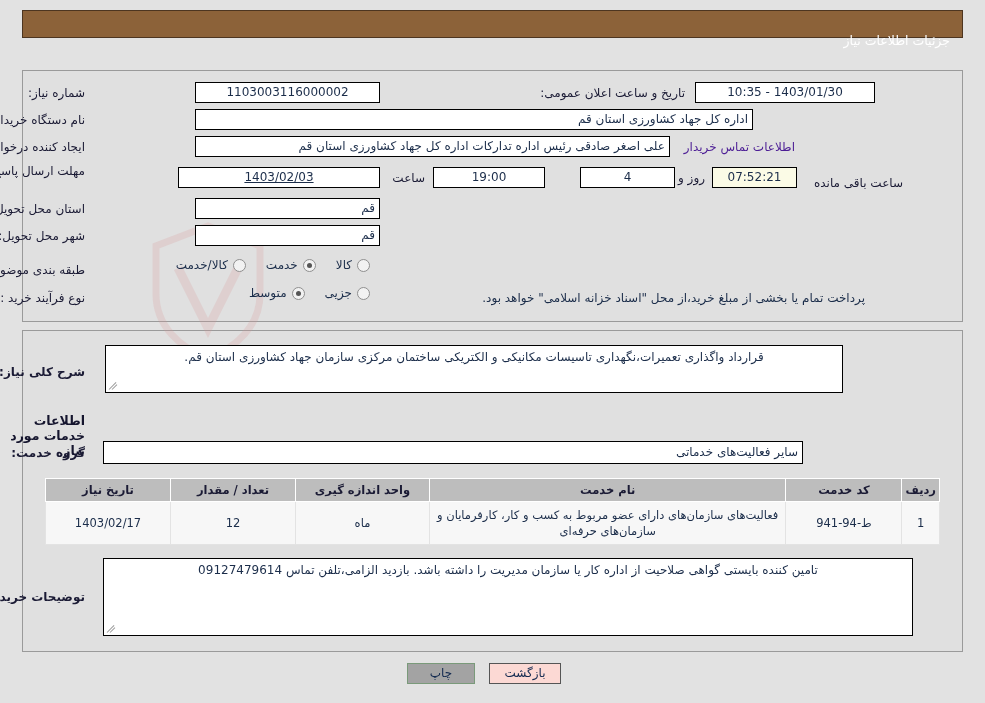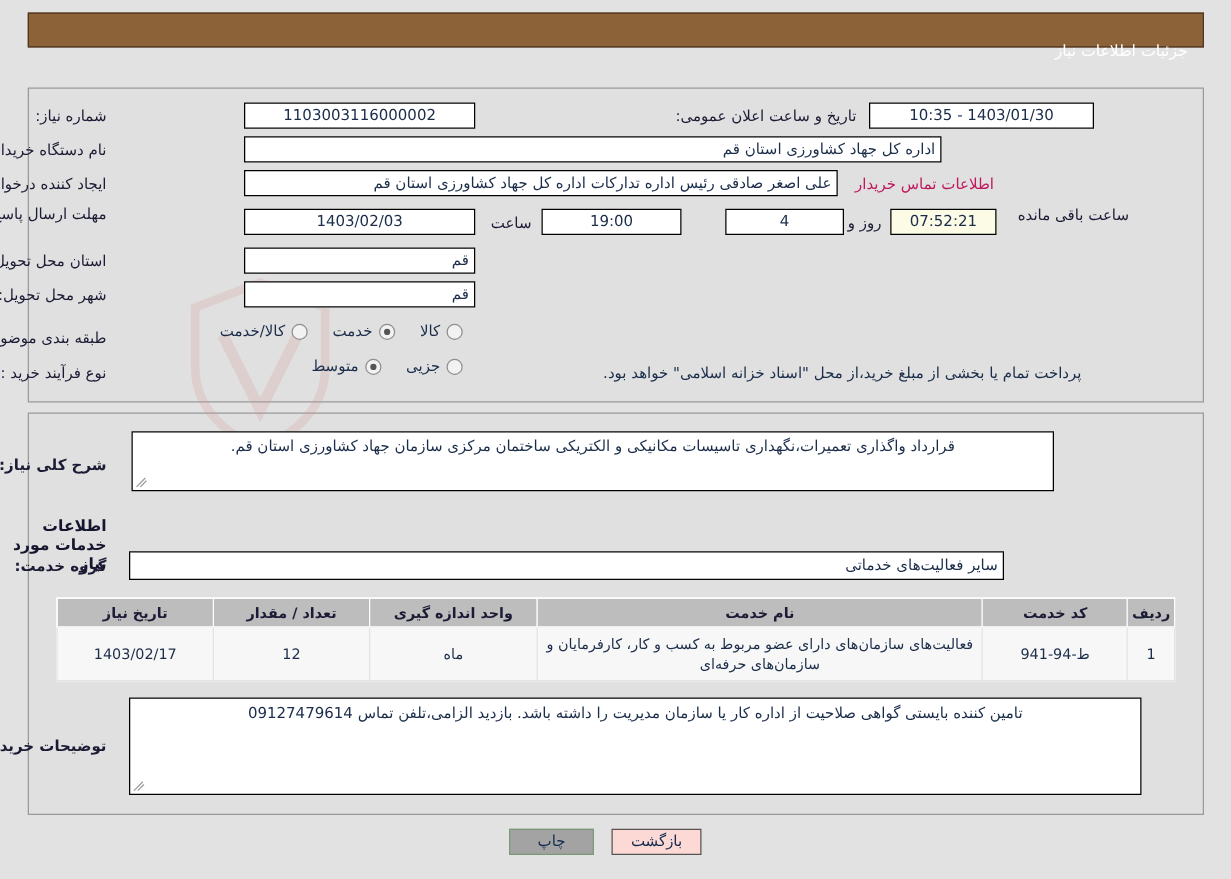--- a/index.html
+++ b/index.html
@@ -107,21 +107,21 @@
     white-space: nowrap;
     overflow: hidden;
     text-overflow: clip;
   }
   .fld.center { text-align: center; }
   .fld.right  { text-align: right; }
   .fld.cream  { background: #fbfbe6; }
 
   .link {
     position: absolute;
-    color: #be185d;
+    color: #4c1d95;
     font-size: 12px;
     white-space: nowrap;
     cursor: pointer;
     text-decoration: none;
   }
 
   
   .radio-group {
     position: absolute;
     display: flex;
@@ -264,27 +264,27 @@
 <div class="fld center" style="right:110px; top:82px; width:180px; z-index:6;">1403/01/30 - 10:35</div>
 
 <div class="lbl" style="right:900px; top:113px; z-index:6;">نام دستگاه خریدار:</div>
 <div class="fld right" style="right:232px; top:109px; width:558px; z-index:6;">اداره کل جهاد کشاورزی استان قم</div>
 
 <div class="lbl" style="right:900px; top:140px; z-index:6;">ایجاد کننده درخواست:</div>
 <div class="fld right" style="right:315px; top:136px; width:475px; z-index:6;">علی اصغر صادقی رئیس اداره تدارکات اداره کل جهاد کشاورزی استان قم</div>
 <a class="link" style="right:190px; top:140px; z-index:6;">اطلاعات تماس خریدار</a>
 
 <div class="lbl" style="right:900px; top:164px; width:110px; text-align:right; line-height:14px; z-index:6;">مهلت ارسال پاسخ: تا تاریخ:</div>
-<div class="fld center" style="right:605px; top:167px; width:185px; z-index:6;">1403/02/03</div>
+<div class="fld center" style="right:605px; top:167px; width:202px; z-index:6;text-decoration:underline;">1403/02/03</div>
 <div class="lbl" style="right:560px; top:171px; z-index:6;">ساعت</div>
 <div class="fld center" style="right:440px; top:167px; width:112px; z-index:6;">19:00</div>
 <div class="fld center" style="right:310px; top:167px; width:95px; z-index:6;">4</div>
 <div class="lbl" style="right:280px; top:171px; z-index:6;">روز و</div>
 <div class="fld center cream" style="right:188px; top:167px; width:85px; z-index:6;">07:52:21</div>
-<div class="lbl" style="right:82px; top:165px; z-index:6;">ساعت باقی مانده</div>
+<div class="lbl" style="right:82px; top:176px; z-index:6;">ساعت باقی مانده</div>
 
 <div class="lbl" style="right:900px; top:202px; z-index:6;">استان محل تحویل:</div>
 <div class="fld right" style="right:605px; top:198px; width:185px; z-index:6;">قم</div>
 
 <div class="lbl" style="right:900px; top:229px; z-index:6;">شهر محل تحویل:</div>
 <div class="fld right" style="right:605px; top:225px; width:185px; z-index:6;">قم</div>
 
 <div class="lbl" style="right:900px; top:263px; z-index:6;">طبقه بندی موضوعی:</div>
 <div class="radio-group" id="category-radios" style="right:615px; top:258px; z-index:6;">
     <div class="radio-item">

